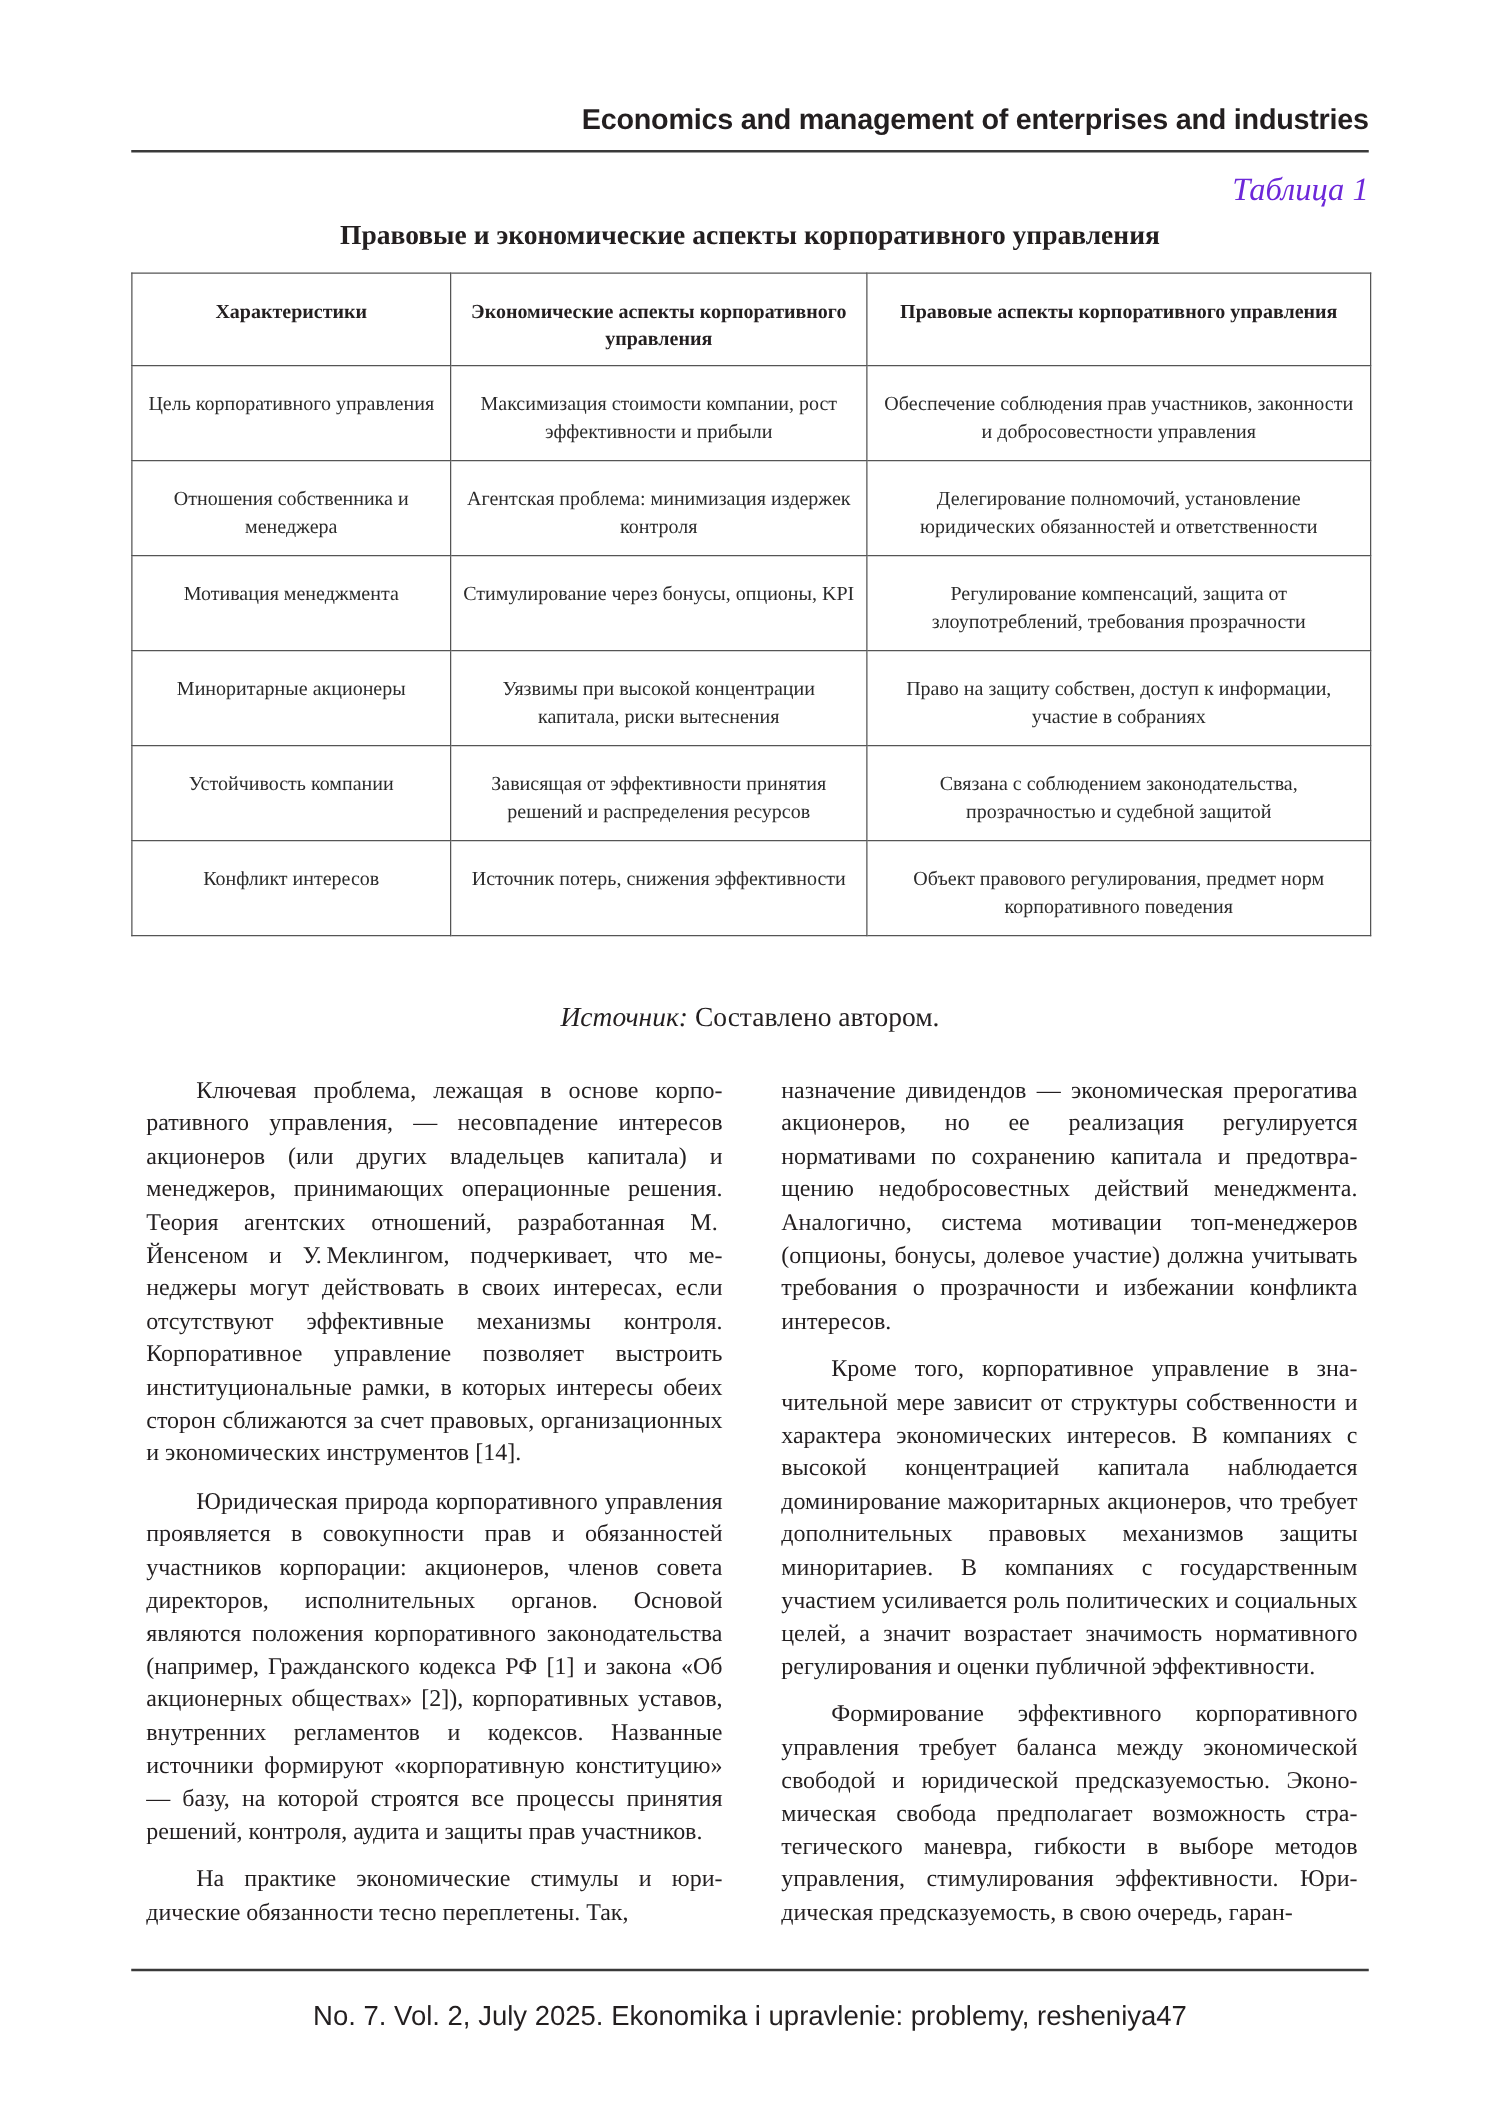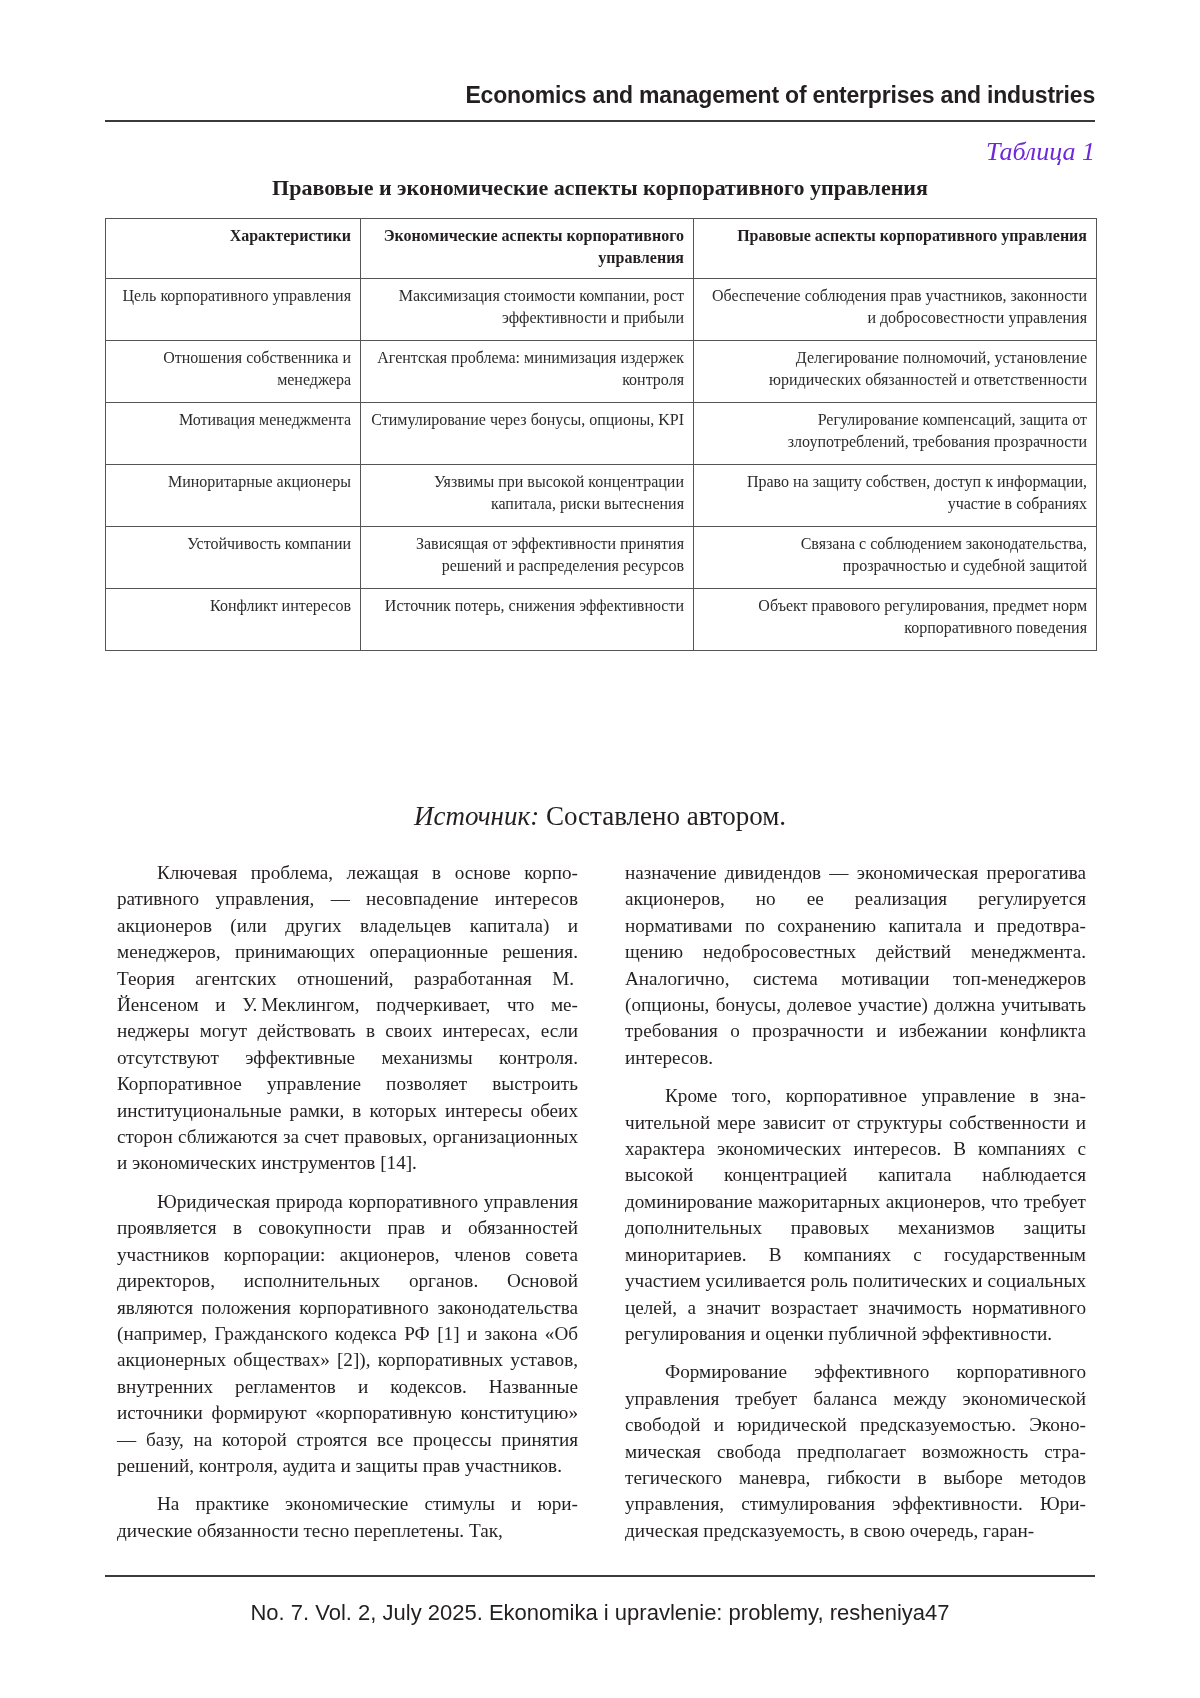--- a/index.html
+++ b/index.html
@@ -20,29 +20,29 @@
   }
   table.aspects {
     position: absolute; left: 105px; top: 218px; width: 991px;
     border-collapse: collapse; table-layout: fixed;
     font-family: "Liberation Serif", serif; font-size: 16px; line-height: 22px; color: #2b2b2b;
   }
   table.aspects col.c1 { width: 255px; }
   table.aspects col.c2 { width: 333px; }
   table.aspects col.c3 { width: 403px; }
   table.aspects th, table.aspects td {
-    border: 1.5px solid #555; vertical-align: top; text-align: right;
-    padding: 6px 9px 6px 9px;
+    border: 1.5px solid #555; vertical-align: top; text-align: center;
+    padding: 20px 9px 6px 9px;
   }
   table.aspects th { font-weight: bold; height: 47px; color: #231f20; }
   table.aspects td { height: 49px; }
   table.aspects tr.tall td { height: 71px; }
   .source {
     position: absolute; left: 105px; width: 990px; top: 801px; text-align: center;
-    font-family: "Liberation Serif", serif; font-size: 27px; color: #231f20;
+    font-family: "Liberation Serif", serif; font-size: 22px; color: #231f20;
   }
   .source .lbl { font-style: italic; }
   .col {
     position: absolute; top: 848px; width: 485px;
     font-family: "Liberation Serif", serif; font-size: 19.2px; line-height: 26.4px;
     color: #231f20; text-align: justify; hyphens: manual;
   }
   .col.left { left: 105px; }
   .col.right { left: 613px; }
   .col p { margin: 12px; text-indent: 40px; }

